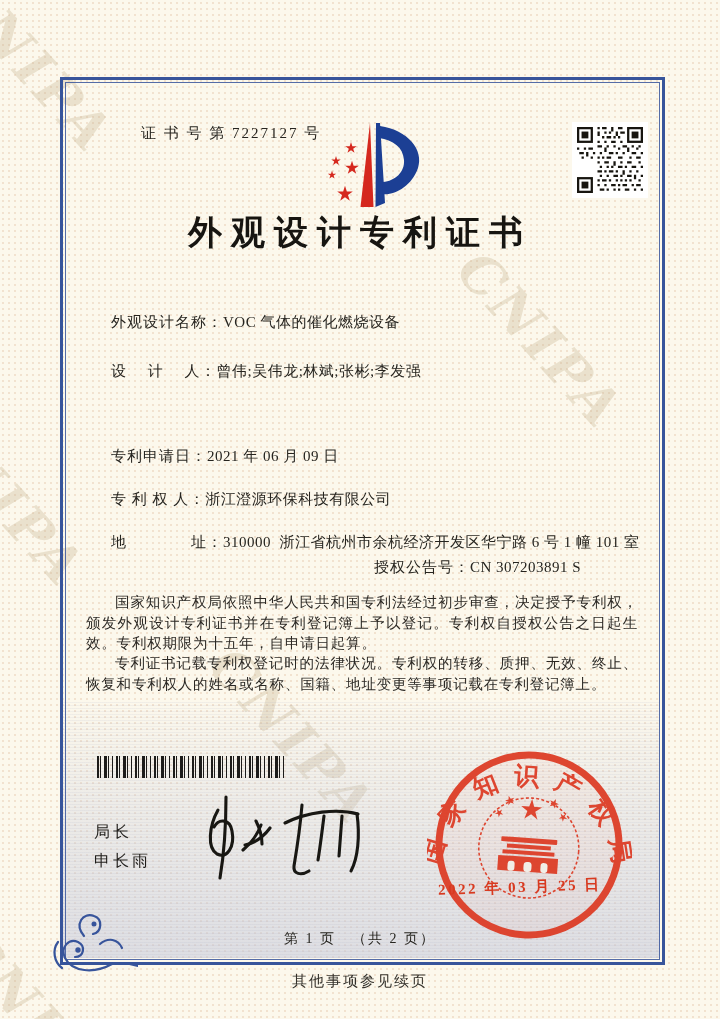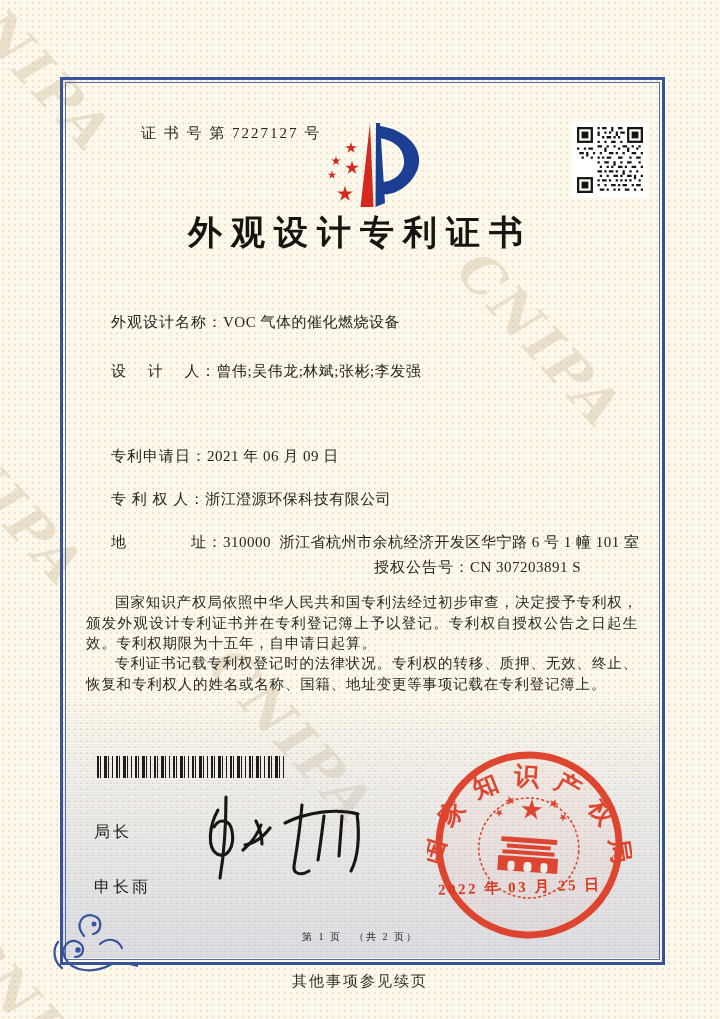--- a/index.html
+++ b/index.html
@@ -48,28 +48,28 @@
     background-image:repeating-linear-gradient(90deg,
       #1d1c1a 0 2px, transparent 2px 3px,
       #1d1c1a 3px 4px, transparent 4px 7px,
       #1d1c1a 7px 10px, transparent 10px 11px,
       #1d1c1a 11px 12px, transparent 12px 15px,
       #1d1c1a 15px 16px, transparent 16px 19px);
   }
   .signoff{left:94px;font-family:"Liberation Sans","DejaVu Sans",sans-serif;
     font-size:16px;font-weight:500;letter-spacing:3px;color:#1f1d1a;}
   #signoff-title{top:822px;}
-  #signoff-name{top:877px;}
+  #signoff-name{top:851px;}
   #seal-date{
     left:438px;top:878px;z-index:6;
     color:#d83a20;font-size:15px;font-weight:bold;letter-spacing:2.5px;
     transform:rotate(-2deg);white-space:pre;
   }
   #pagination{left:60px;top:930px;width:600px;text-align:center;
-    font-size:10px;letter-spacing:2px;}
+    font-size:14px;letter-spacing:2px;}
   #footer-note{left:0;top:972px;width:720px;text-align:center;
     font-size:15px;letter-spacing:2px;color:#33302a;}
   svg{display:block;}
 </style>
 </head>
 <body>
 
 <div id="page">
 
   <div class="wm" style="left:-18px;top:-38px;">CNIPA</div>

